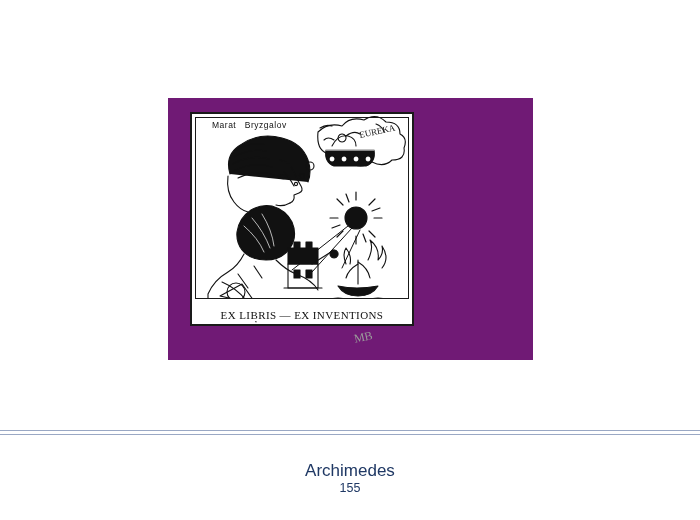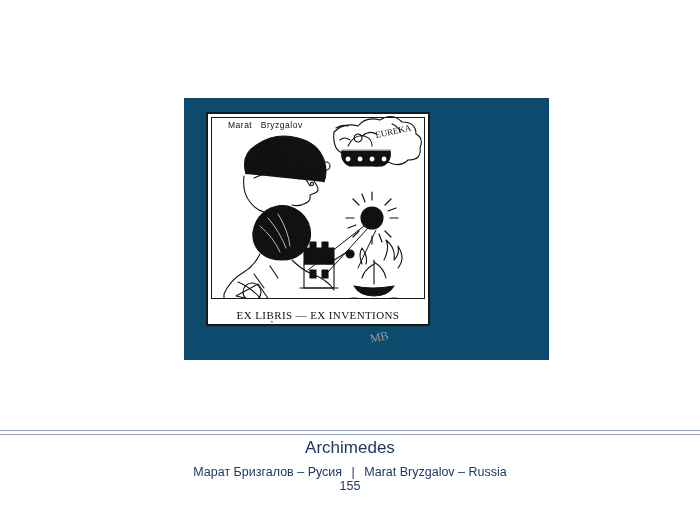--- a/index.html
+++ b/index.html
@@ -23,25 +23,25 @@
   .artwork-area {
     position: absolute;
     left: 0;
     top: 0;
     width: 700px;
     height: 430px;
   }
   
   .plate-wrap {
     position: absolute;
-    left: 184px;
+    left: 168px;
     top: 98px;
     width: 365px;
     height: 262px;
-    background: #0c4a6e;
+    background: #701a75;
   }
   .plate-frame {
     position: absolute;
     left: 22px;
     top: 14px;
     width: 220px;
     height: 210px;
     border: 2px solid #1a1a1a;
     background: #ffffff;
     overflow: hidden;
@@ -114,21 +114,21 @@
   }
   .footer {
     position: absolute;
     left: 0;
     top: 436px;
     width: 700px;
     height: 84px;
     text-align: center;
   }
   .title {
-    margin-top: 2px;
+    margin-top: 25px;
     font-size: 17px;
     color: #1f3864;
     font-family: "Liberation Sans", sans-serif;
   }
   .subtitle {
     margin-top: 7px;
     font-size: 12.5px;
     color: #1f3864;
     font-family: "Liberation Sans", sans-serif;
   }
@@ -268,21 +268,16 @@
 
       <div class="pencil-sig">MB</div>
     </div>
   </div>
 
   <div class="rule-top"></div>
   <div class="rule-bottom"></div>
 
   <div class="footer">
     <div class="title">Archimedes</div>
-    <div class="subtitle">
-      <span class="inline">Марат Бризгалов – Русия</span>
-      <span class="sep">|</span>
-      <span class="inline">Marat Bryzgalov – Russia</span>
-    </div>
     <div class="pagenum">155</div>
   </div>
 
 </div>
 
 </body></html>

